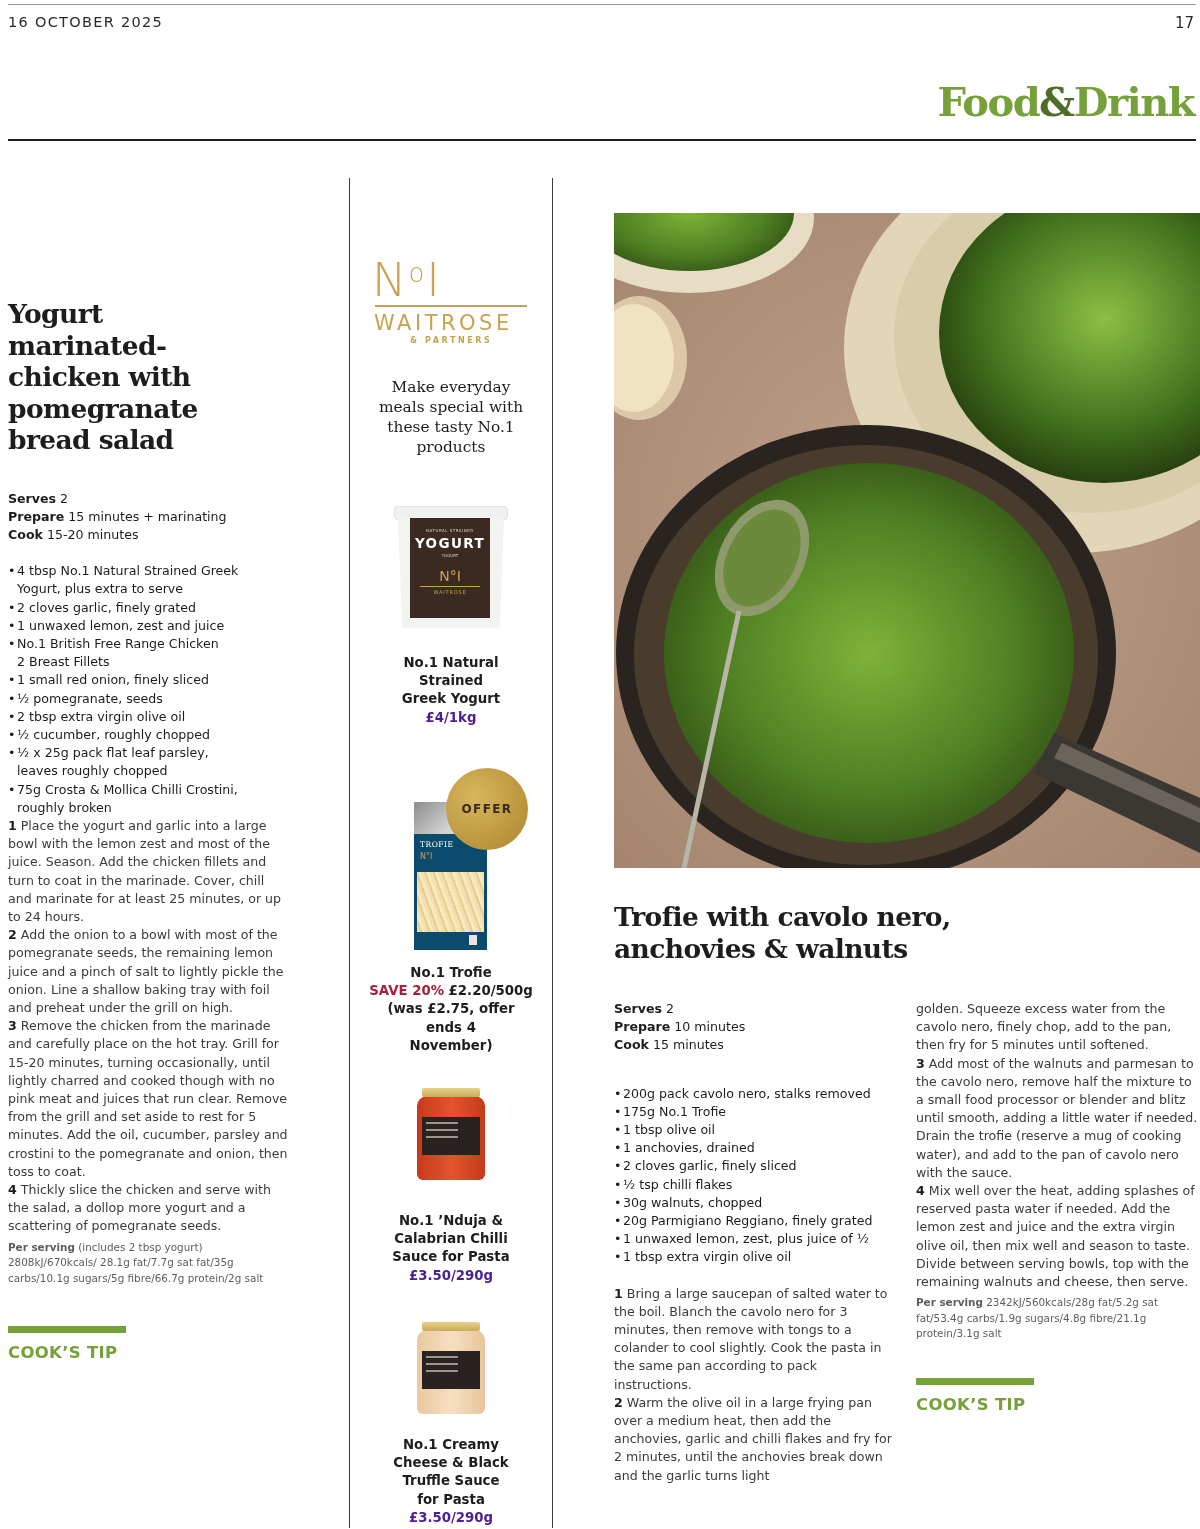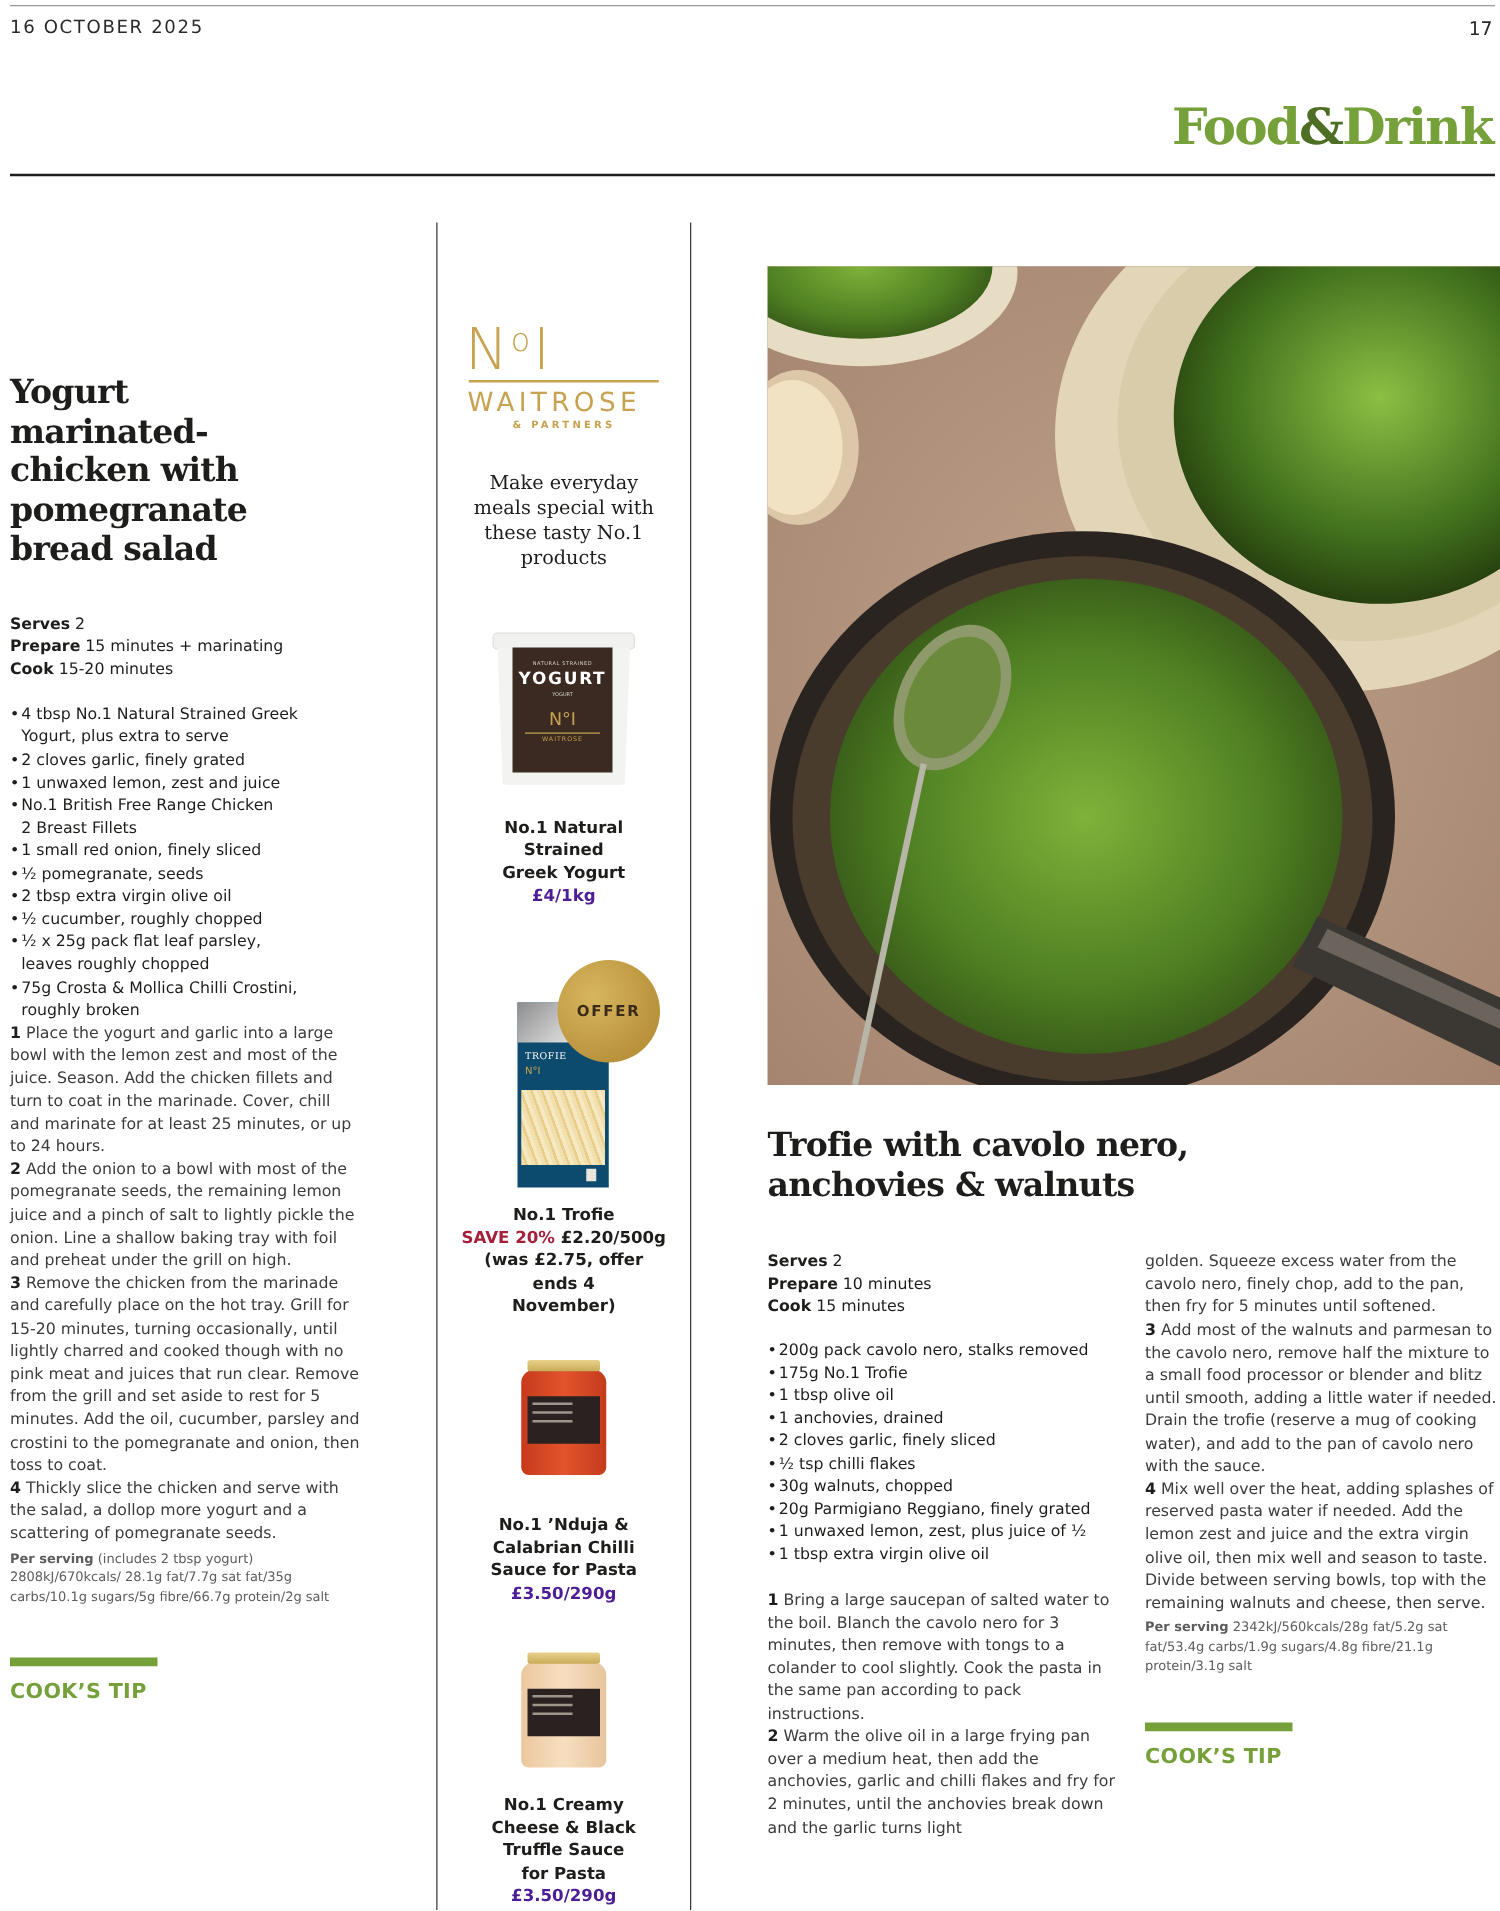--- a/index.html
+++ b/index.html
@@ -247,21 +247,21 @@
 </div>
 
 <h2 class="right-title" style="width:380px;">Trofie with cavolo nero, anchovies &amp; walnuts</h2>
 
 <div class="right-a">
   <div class="meta">
     <div><b>Serves</b><span> 2</span></div>
     <div><b>Prepare</b><span> 10 minutes</span></div>
     <div><b>Cook</b><span> 15 minutes</span></div>
   </div>
-  <ul class="ingredients" style="margin-top:16px;">
+  <ul class="ingredients" style="margin-top:30px;">
     <li>200g pack cavolo nero, stalks removed</li>
     <li>175g No.1 Trofie</li>
     <li>1 tbsp olive oil</li>
     <li>1 anchovies, drained</li>
     <li>2 cloves garlic, finely sliced</li>
     <li>½ tsp chilli flakes</li>
     <li>30g walnuts, chopped</li>
     <li>20g Parmigiano Reggiano, finely grated</li>
     <li>1 unwaxed lemon, zest, plus juice of ½</li>
     <li>1 tbsp extra virgin olive oil</li>

